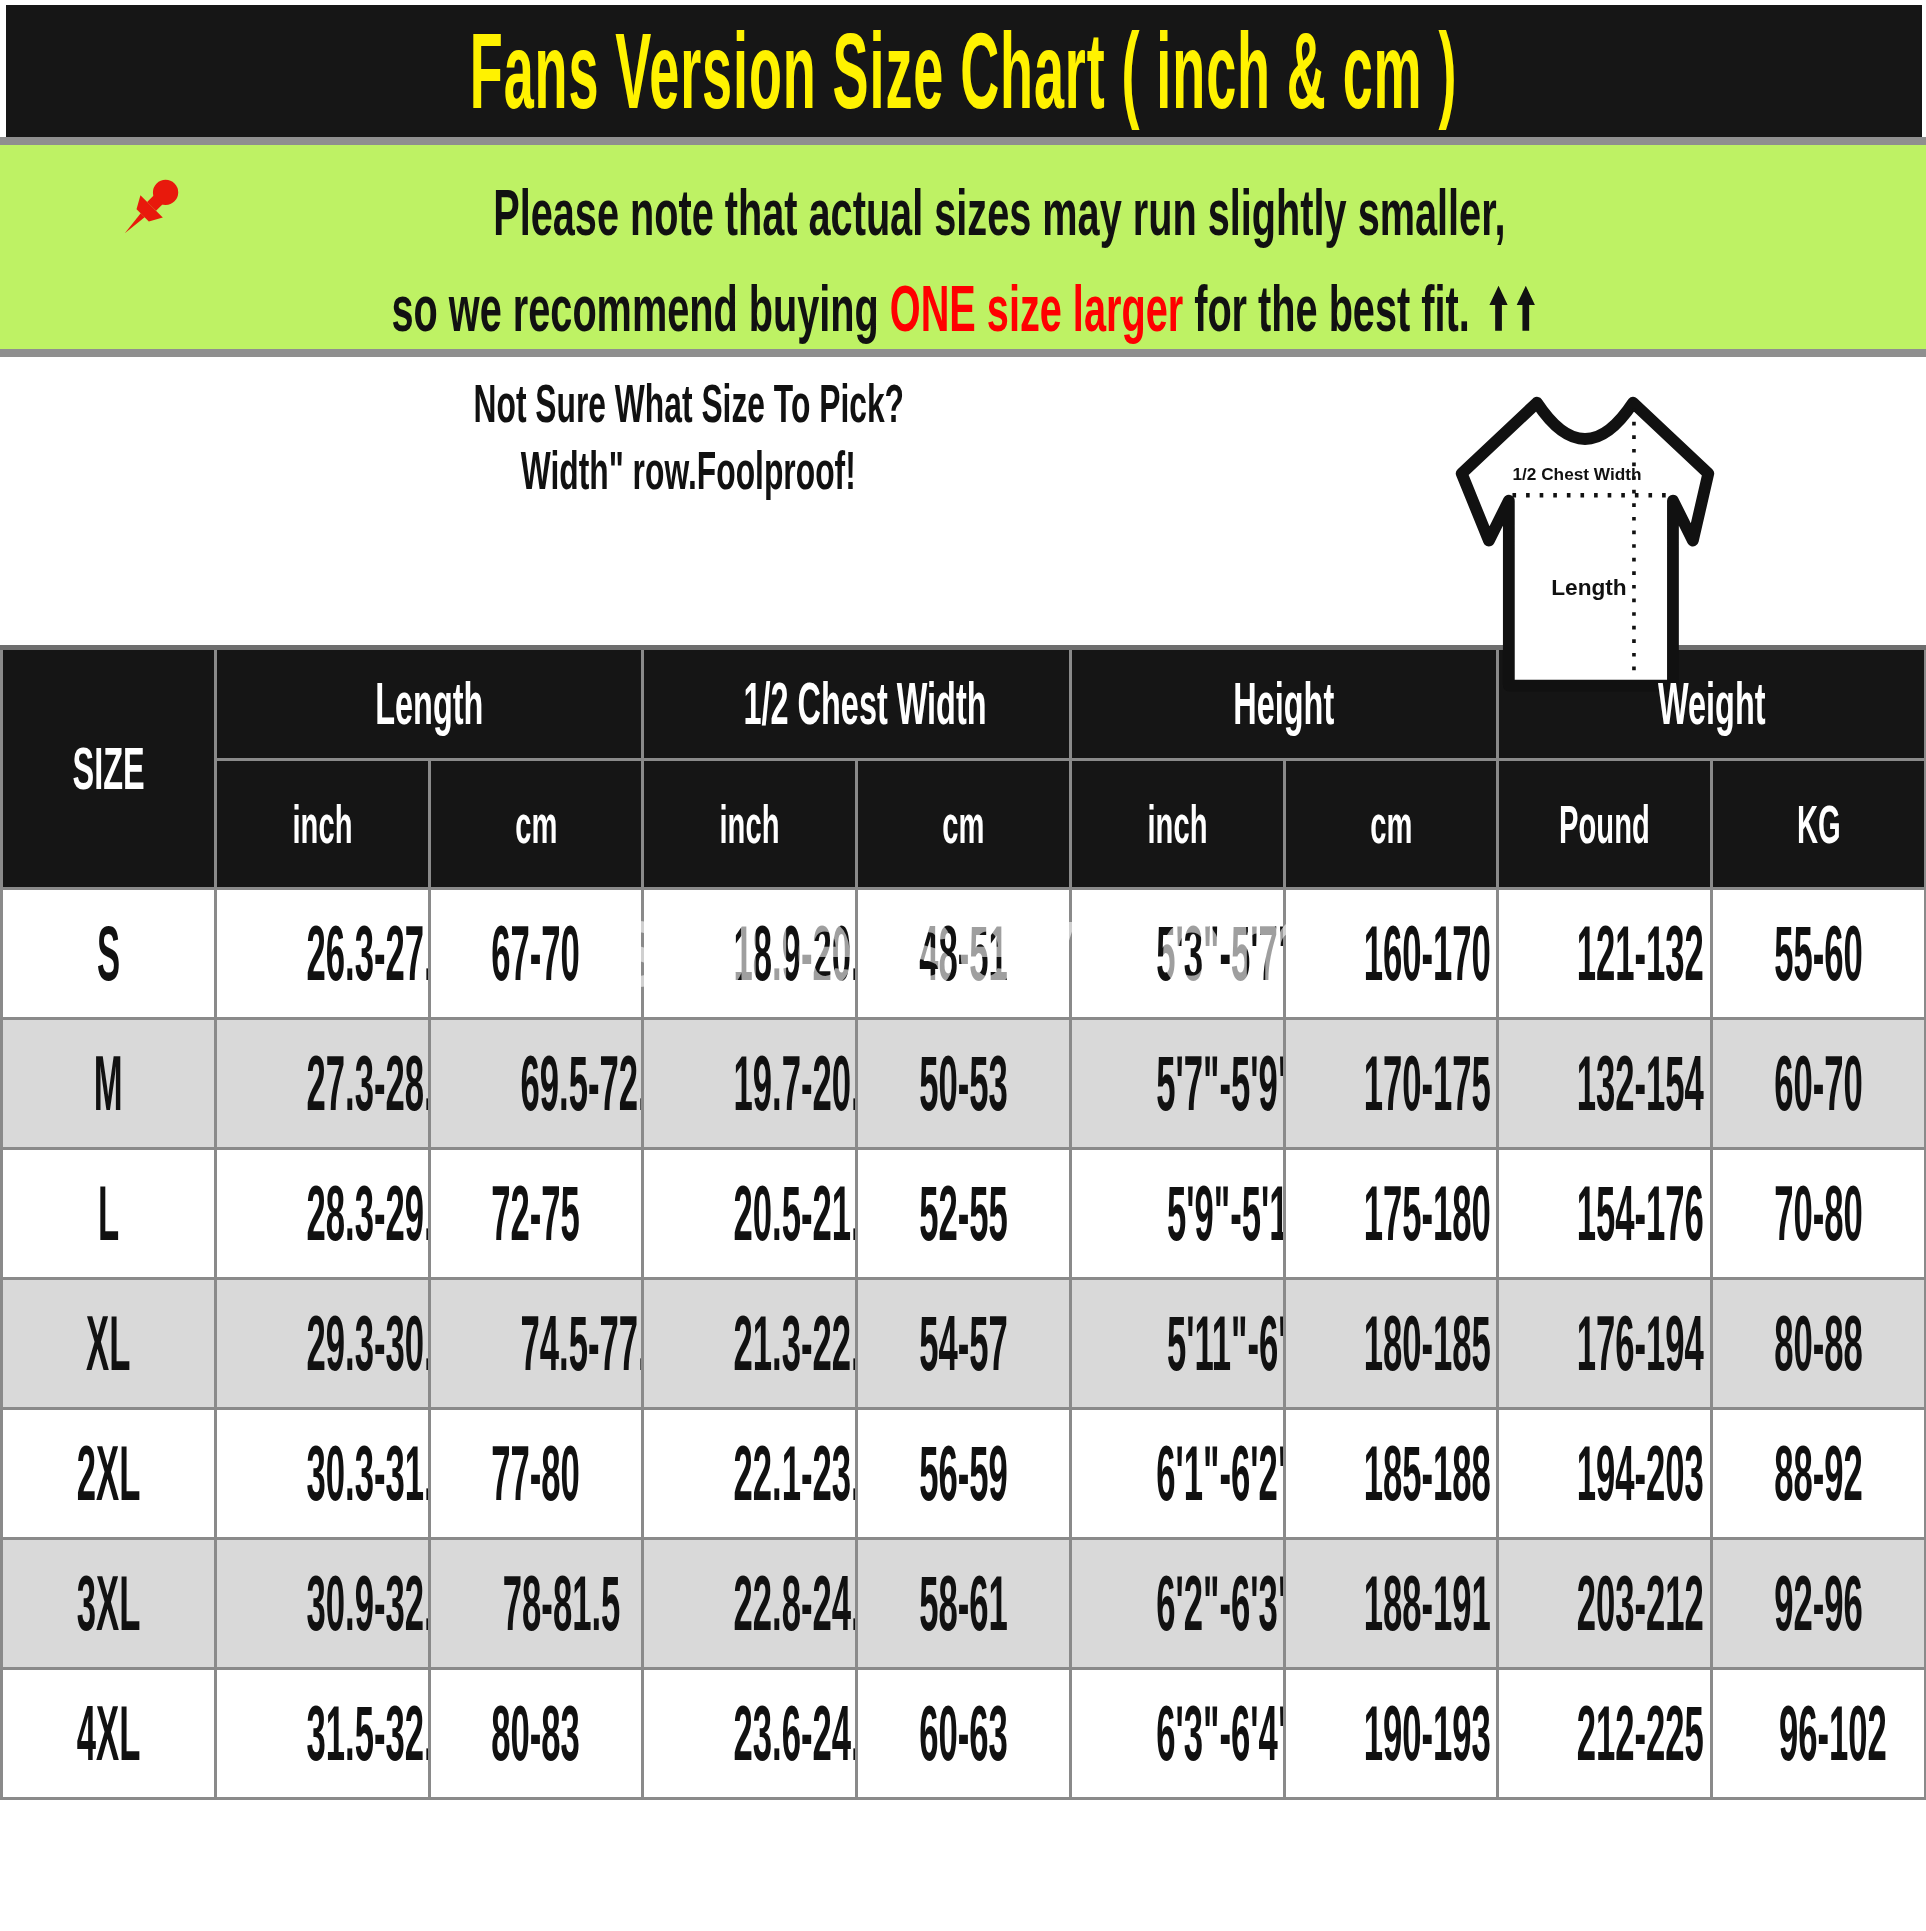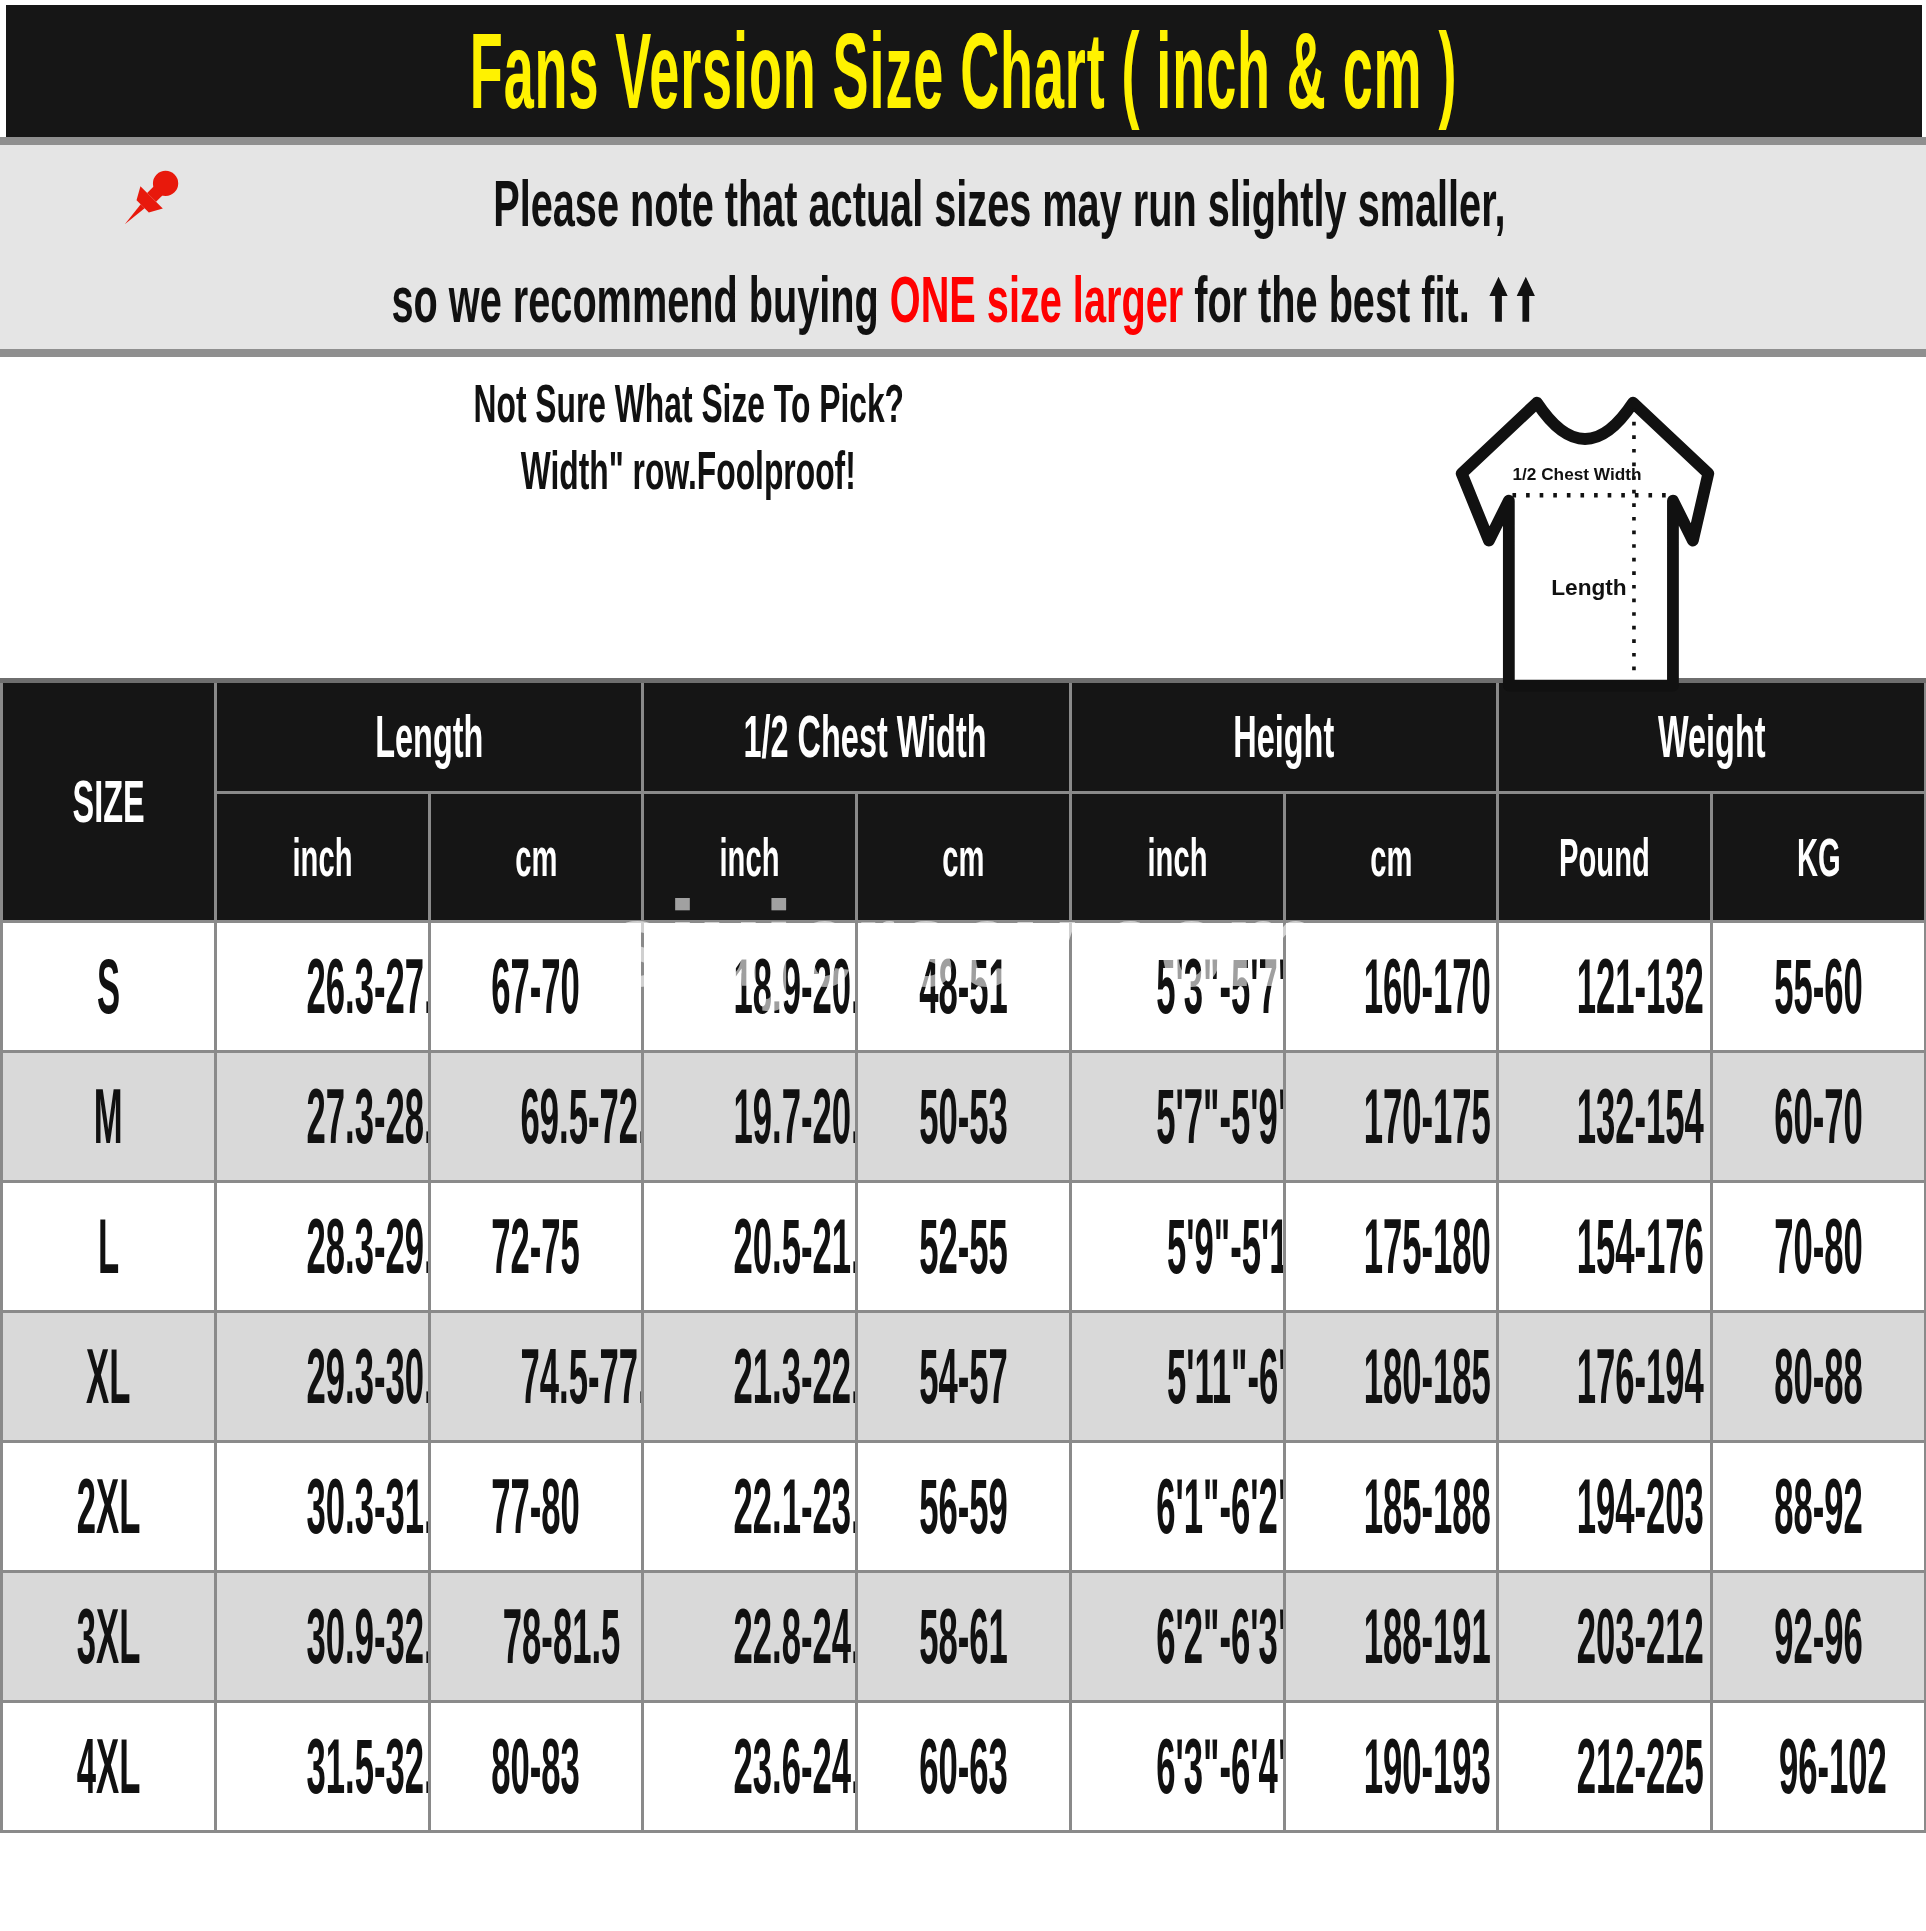--- a/index.html
+++ b/index.html
@@ -14,31 +14,31 @@
   
   .banner {
     height:132px; margin:4.6px 5.5px 0 5.5px; background:#161616;
     display:flex; align-items:center; justify-content:center;
   }
   .banner .cx { font-size:108px; color:#fff200; transform:scaleX(0.50); letter-spacing:1.8px; }
 
   .divider { height:8.3px; background:#8f8f8f; }
 
   
-  .note { height:204px; background:#e5e5e5; padding-top:11px; }
+  .note { height:204px; background:#bef264; padding-top:20px; }
   .note-line {
     height:96px; display:flex; align-items:center; justify-content:center;
   }
   .note-line .cx { font-size:64px; transform:scaleX(0.62); }
   .pin { width:79px; height:84px; margin-right:-7.3px; transform:translateY(-5.5px); flex:0 0 auto; }
   .red { color:#ff0000; }
   .up-arrow { width:31px; height:53px; margin-left:13px; transform:translateY(3.7px); }
 
   
-  .guide { position:relative; height:321px; background:#ffffff; }
+  .guide { position:relative; height:288px; background:#ffffff; }
   .guide-text { position:absolute; left:0; top:13px; width:1377px; }
   .guide-line { height:67px; display:flex; align-items:center; justify-content:center; }
   .guide-line .cx { font-size:53px; transform:scaleX(0.60); }
   .shirt-wrap { position:absolute; left:1449px; top:24px; width:272px; height:320px; }
 
   
   table.size-chart {
     width:1927px; border-collapse:collapse; table-layout:fixed;
     border:3.7px solid #8a8a8a; border-top:5.5px solid #6e6e6e;
   }

